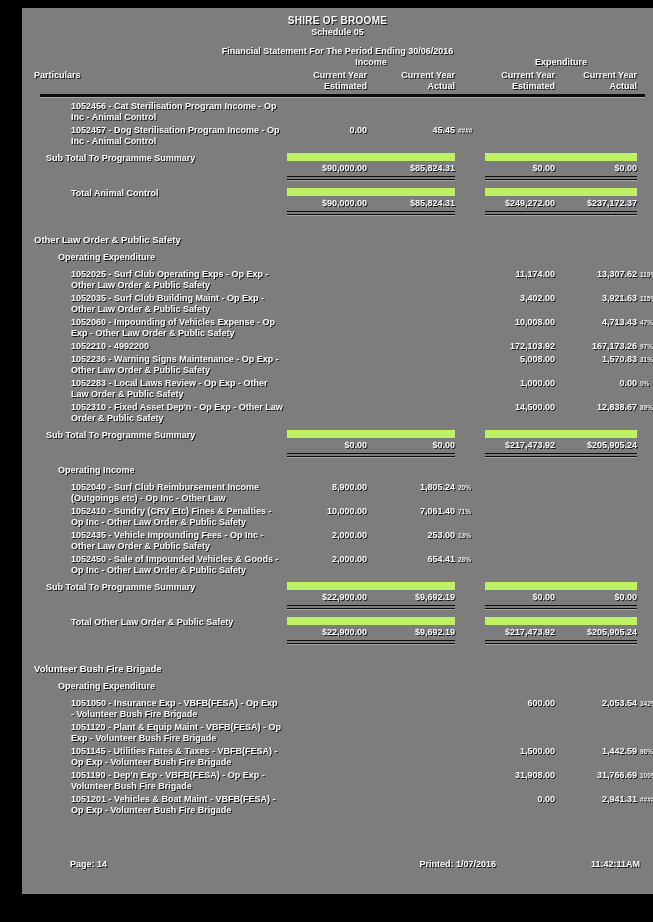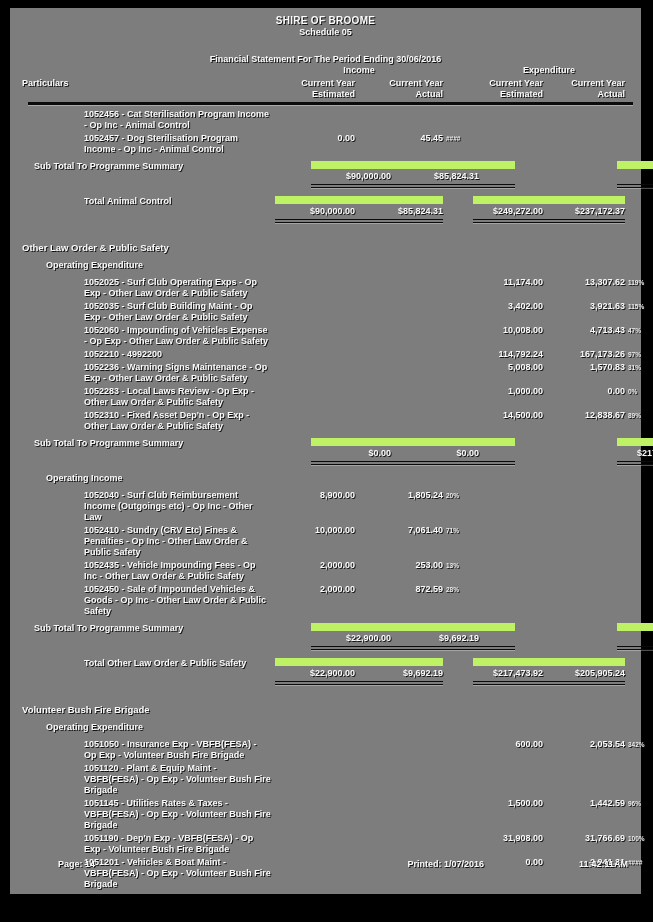--- a/index.html
+++ b/index.html
@@ -4,51 +4,51 @@
 <style>
   html,body{margin:0;padding:0;}
   body{
     width:653px;height:922px;
     background:#000;
     position:relative;
     font-family:"Liberation Sans", sans-serif;
     overflow:hidden;
   }
   #page{
-    position:absolute;left:10px;top:8px;width:631px;height:886px;
+    position:absolute;left:22px;top:8px;width:631px;height:886px;
     background:#7d7d7d;
     color:#fafafa;
     font-weight:bold;
     text-shadow:1px 1px 0 rgba(15,15,15,.95);
     font-size:9px;line-height:11px;
   }
   
   .hdr{ text-align:center; padding-top:7px; }
   .hdr .org{ font-size:10px; line-height:12px; letter-spacing:.3px;}
   .hdr .sched{ font-size:9px; line-height:11px;}
   .hdr .title{ font-size:11px; line-height:13px; letter-spacing:.4px;}
-  .hdr .subtitle{ font-size:9px; line-height:11px; margin-top:16px;}
+  .hdr .subtitle{ font-size:9px; line-height:11px; margin-top:8px;}
   
   .grid{ display:grid; grid-template-columns:265px 80px 88px 30px 70px 82px 16px; align-items:start;}
   .colhead{ margin-top:2px;}
   .grouprow span{ display:block; text-align:center; font-size:9px;}
   .colcell{ text-align:right; font-size:9px; line-height:11px;}
   .hrule{
     height:0; margin:2px 8px 4px 18px;
     border-bottom:3px solid #0b0b0b;
     box-shadow:0 1px 0 rgba(255,255,255,.35);
   }
   
   .sec{ padding-left:12px; margin:19px 0 7px; font-size:9.5px;}
   .subsec{ padding-left:36px; margin:0 0 6px; font-size:9px;}
   .row.detail{ margin-bottom:2px;}
-  .row .lbl{ padding-left:74px; padding-right:4px;}
+  .row .lbl{ padding-left:49px; padding-right:4px;}
   .row .num{ text-align:right;}
   .row .pct{ font-size:6.5px; line-height:11px; padding-left:3px; text-align:left; color:#ececec;}
-  .row.subtotal{ margin:6px 0 8px;gap:36px;}
+  .row.subtotal{ margin:6px 0 8px;}
   .row.total{ margin:4px 0 12px;}
   .row.subtotal .lbl{ padding-left:24px;}
   .row.total .lbl{ }
   .vunit{
     border-top:8px solid #bef264;
     border-bottom:4px double #0b0b0b;
     padding:2px 0 2px;
     display:grid;
     box-shadow:0 1px 0 rgba(255,255,255,.3);
   }
@@ -172,21 +172,21 @@
         <div class="pct"></div>
         <div class="num">10,008.00</div>
         <div class="num">4,713.43</div>
         <div class="pct">47%</div>
       </div>
       <div class="grid row detail">
         <div class="lbl">1052210 - 4992200</div>
         <div class="num"></div>
         <div class="num"></div>
         <div class="pct"></div>
-        <div class="num">114,792.24</div>
+        <div class="num">172,103.92</div>
         <div class="num">167,173.26</div>
         <div class="pct">97%</div>
       </div>
       <div class="grid row detail">
         <div class="lbl">1052236 - Warning Signs Maintenance - Op Exp - Other Law Order &amp; Public Safety</div>
         <div class="num"></div>
         <div class="num"></div>
         <div class="pct"></div>
         <div class="num">5,008.00</div>
         <div class="num">1,570.83</div>
@@ -245,21 +245,21 @@
         <div class="num">2,000.00</div>
         <div class="num">253.00</div>
         <div class="pct">13%</div>
         <div class="num"></div>
         <div class="num"></div>
         <div class="pct"></div>
       </div>
       <div class="grid row detail">
         <div class="lbl">1052450 - Sale of Impounded Vehicles &amp; Goods - Op Inc - Other Law Order &amp; Public Safety</div>
         <div class="num">2,000.00</div>
-        <div class="num">872.59</div>
+        <div class="num">654.41</div>
         <div class="pct">28%</div>
         <div class="num"></div>
         <div class="num"></div>
         <div class="pct"></div>
       </div>
       <div class="grid row subtotal">
         <div class="lbl">Sub Total To Programme Summary</div>
         <div class="vunit inc">
           <div class="num">$22,900.00</div>
           <div class="num">$9,692.19</div>

